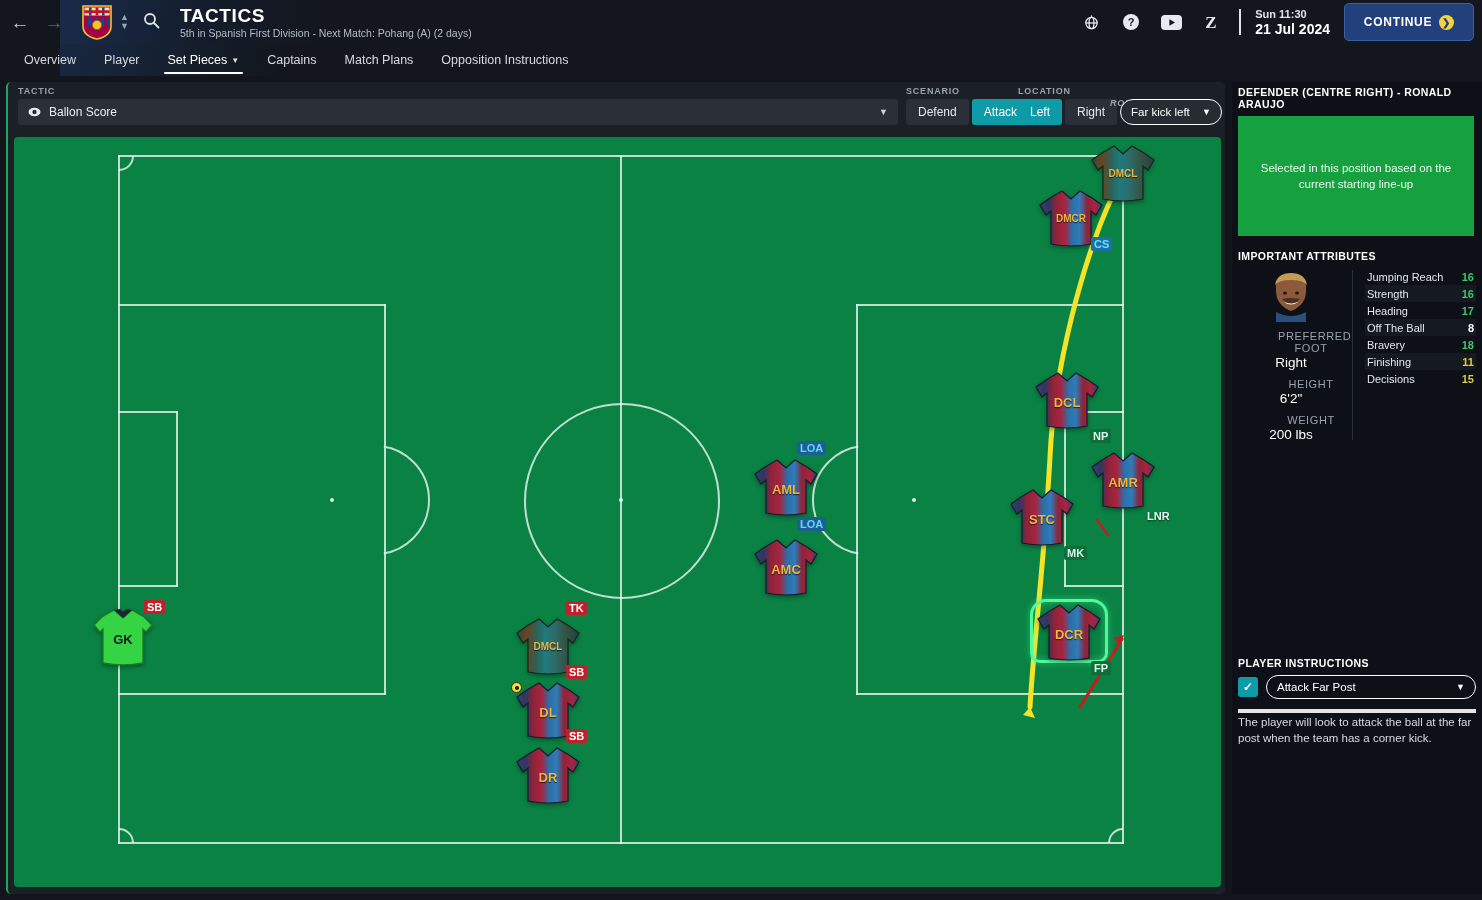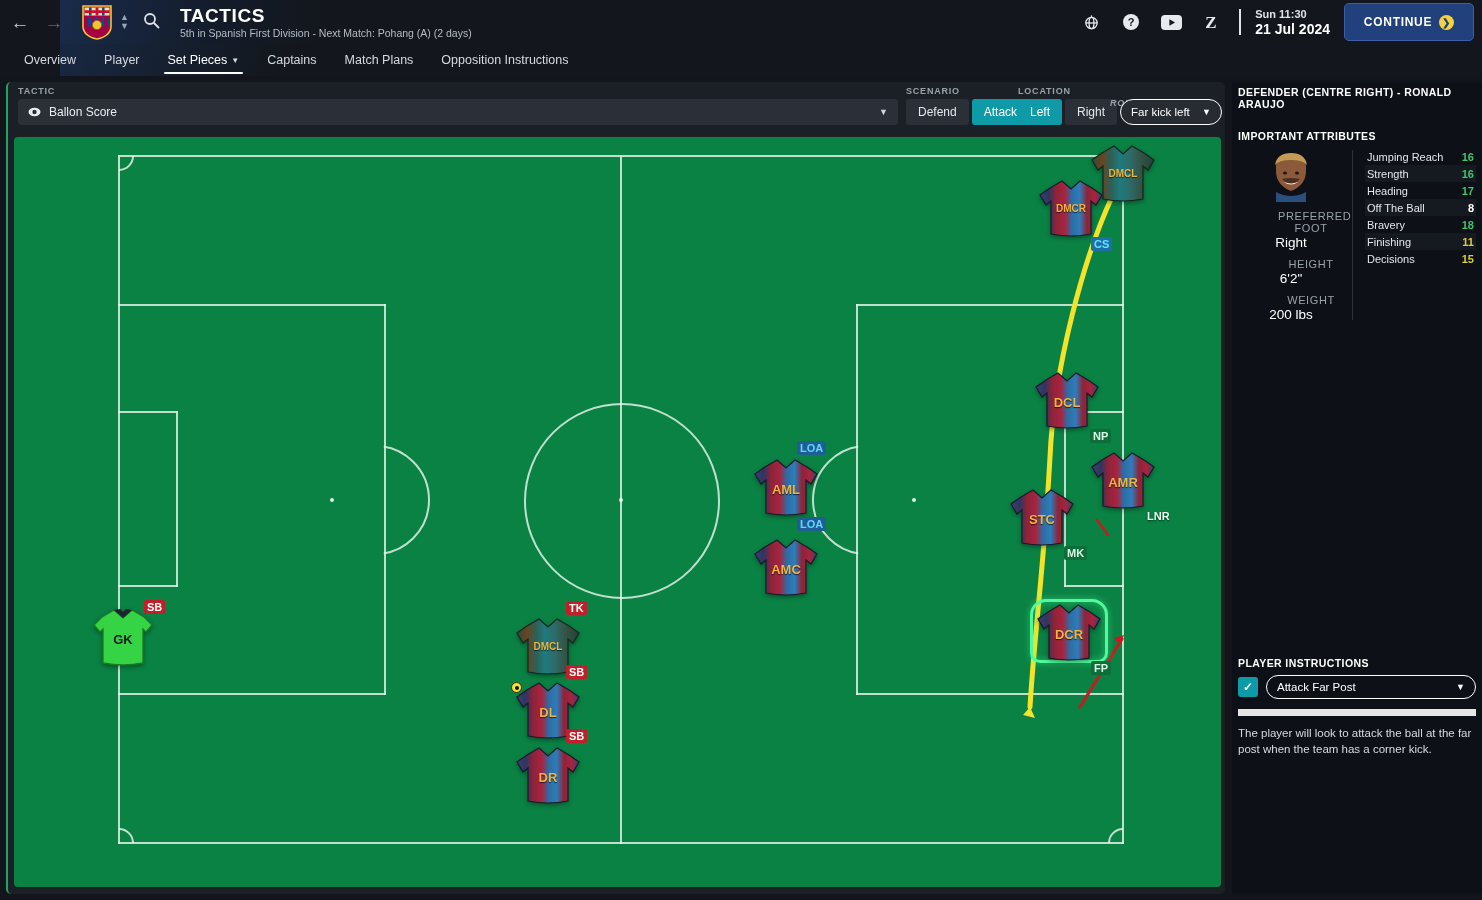--- a/index.html
+++ b/index.html
@@ -232,21 +232,21 @@
     display: flex; align-items: center; justify-content: center;
     color: #fff; font-size: 12px; font-weight: bold;
   }
   .pi-select {
     flex: 1; height: 24px; background: #0d1117;
     border: 1px solid #ffffff; border-radius: 12px;
     display: flex; align-items: center; justify-content: space-between;
     padding: 0 10px; font-size: 11.5px; color: #ffffff;
   }
   .pi-desc {
-    margin-top: 10px; padding-top: 9px; border-top: 7px solid #e5e5e5;
+    margin-top: 10px; padding-top: 1px; border-top: 4px solid #e5e5e5;
     font-size: 11.5px; color: #d7dbe0; line-height: 16px;
   }
 </style>
 </head>
 <body>
 
 <div id="app">
 
   <div class="topbar">
     <div class="topbar-bg-shine"></div>
@@ -502,21 +502,21 @@
       </div>
       <div class="tag blue" style="left:783px; top:380px;">LOA</div>
 
       <div class="shirt" style="left:1072px; top:6px;">
         <svg viewBox="0 0 74 60">
           <path d="M16 10 L28 3 L37 11 L46 3 L58 10 L68 17 L62 27 L57 23 L57 56 Q37 60 17 56 L17 23 L12 27 L6 17 Z" fill="url(#altkit)" stroke="#16251f" stroke-width="1.2"></path>
         </svg>
         <div class="lbl small">DMCL</div>
       </div>
 
-      <div class="shirt" style="left:1020px; top:41px;">
+      <div class="shirt" style="left:1020px; top:51px;">
         <svg viewBox="0 0 74 60">
           <path d="M16 10 L28 3 L37 11 L46 3 L58 10 L68 17 L62 27 L57 23 L57 56 Q37 60 17 56 L17 23 L12 27 L6 17 Z" fill="url(#homekit)" stroke="#161a2c" stroke-width="1.2"></path>
         </svg>
         <div class="lbl small">DMCR</div>
       </div>
       <div class="tag cs" style="left:1077px; top:100px;text-align:center;">CS</div>
 
       <div class="shirt" style="left:1016px; top:233px;">
         <svg viewBox="0 0 74 60">
           <path d="M16 10 L28 3 L37 11 L46 3 L58 10 L68 17 L62 27 L57 23 L57 56 Q37 60 17 56 L17 23 L12 27 L6 17 Z" fill="url(#homekit)" stroke="#161a2c" stroke-width="1.2"></path>
@@ -550,20 +550,23 @@
       </div>
       <div class="tag green" style="left:1077px; top:524px;">FP</div>
 
     </div>
   </div>
 
   <div class="sidebar">
 
     <div class="sb-head">DEFENDER (CENTRE RIGHT) - RONALD ARAUJO</div>
 
+    <div class="sb-photo">
+      <span>Selected in this position based on the current starting line-up</span>
+    </div>
 
     <div class="sb-section-head">IMPORTANT ATTRIBUTES</div>
 
     <div class="attr-wrap">
       <div class="attr-left">
         <div class="face">
           <svg width="58" height="54" viewBox="0 0 58 54">
             <rect width="58" height="54" fill="#0d1117"></rect>
             <path d="M14 18 q0 -12 15 -12 q15 0 15 12 l0 5 q0 14 -15 20 q-15 -6 -15 -20 z" fill="#8a5a3b"></path>
             <path d="M13 17 q2 -12 16 -12 q14 0 16 12 q-4 -5 -16 -5 q-12 0 -16 5 z" fill="#c59a55"></path>

